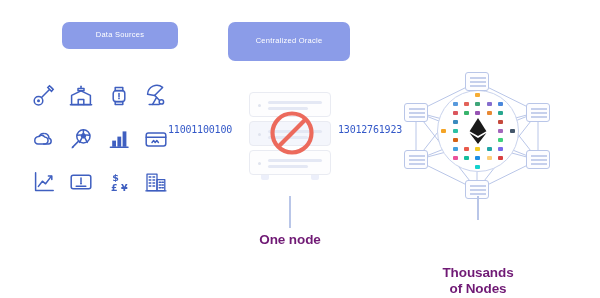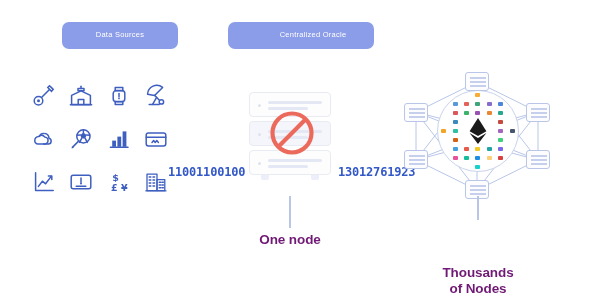--- a/index.html
+++ b/index.html
@@ -27,21 +27,21 @@
     display: flex;
     align-items: center;
     justify-content: center;
     font-size: 7.5px;
     letter-spacing: .25px;
     font-weight: 400;
     text-align: center;
     line-height: 1.1;
   }
   #pill-data     { left: 62px;  top: 22px; width: 116px; height: 27px; }
-  #pill-oracle   { left: 228px; top: 22px; width: 122px; height: 27px; padding-left: 24px; }
+  #pill-oracle   { left: 228px; top: 22px; width: 122px; height: 39px; }
   #pill-decent   { left: 398px; top: 22px; width: 152px; height: 27px; }
 
   
   #icon-grid {
     position: absolute;
     left: 26px;
     top: 76px;
     width: 148px;
     height: 126px;
     display: grid;
@@ -54,26 +54,25 @@
     display: flex;
     align-items: center;
     justify-content: center;
   }
   .icon-cell svg { display: block; }
 
   
   .binary {
     position: absolute;
     font-family: "DejaVu Sans Mono", monospace;
-    font-size: 12px;
-    font-weight: bold;
+    font-size: 10px;
+    font-weight: normal;
     color: #3358c8;
     letter-spacing: -0.2px;
     white-space: nowrap;
-    margin-top: 41px;
   }
   #binary-left  { left: 168px; top: 124px; }
   #binary-right { left: 338px; top: 124px; }
 
   
   #server-wrap {
     position: absolute;
     left: 245px;
     top: 92px;
     width: 90px;

